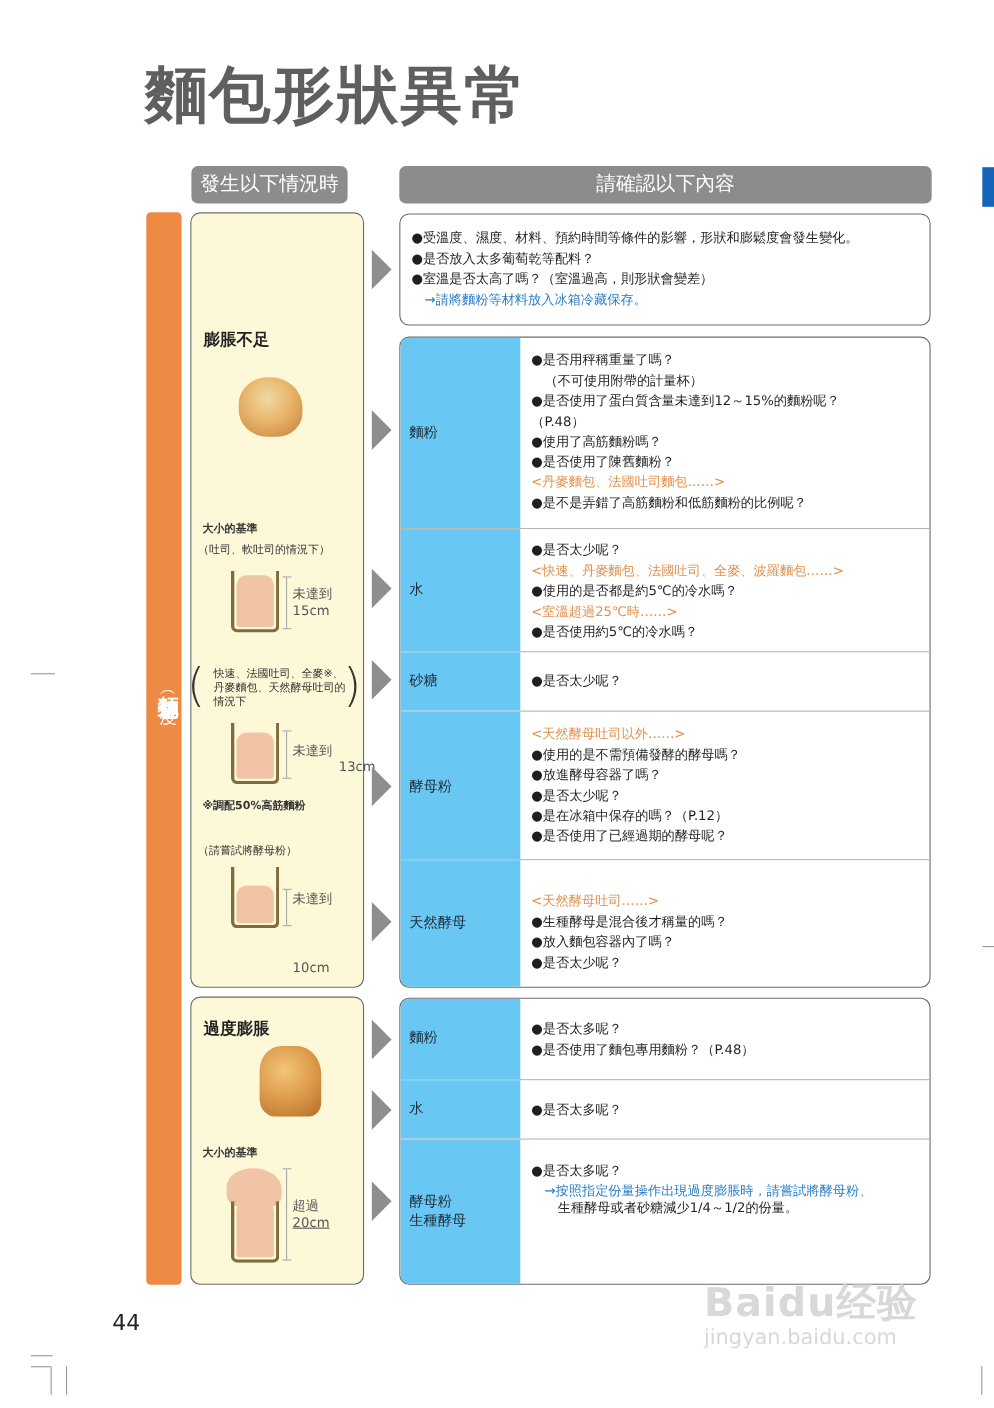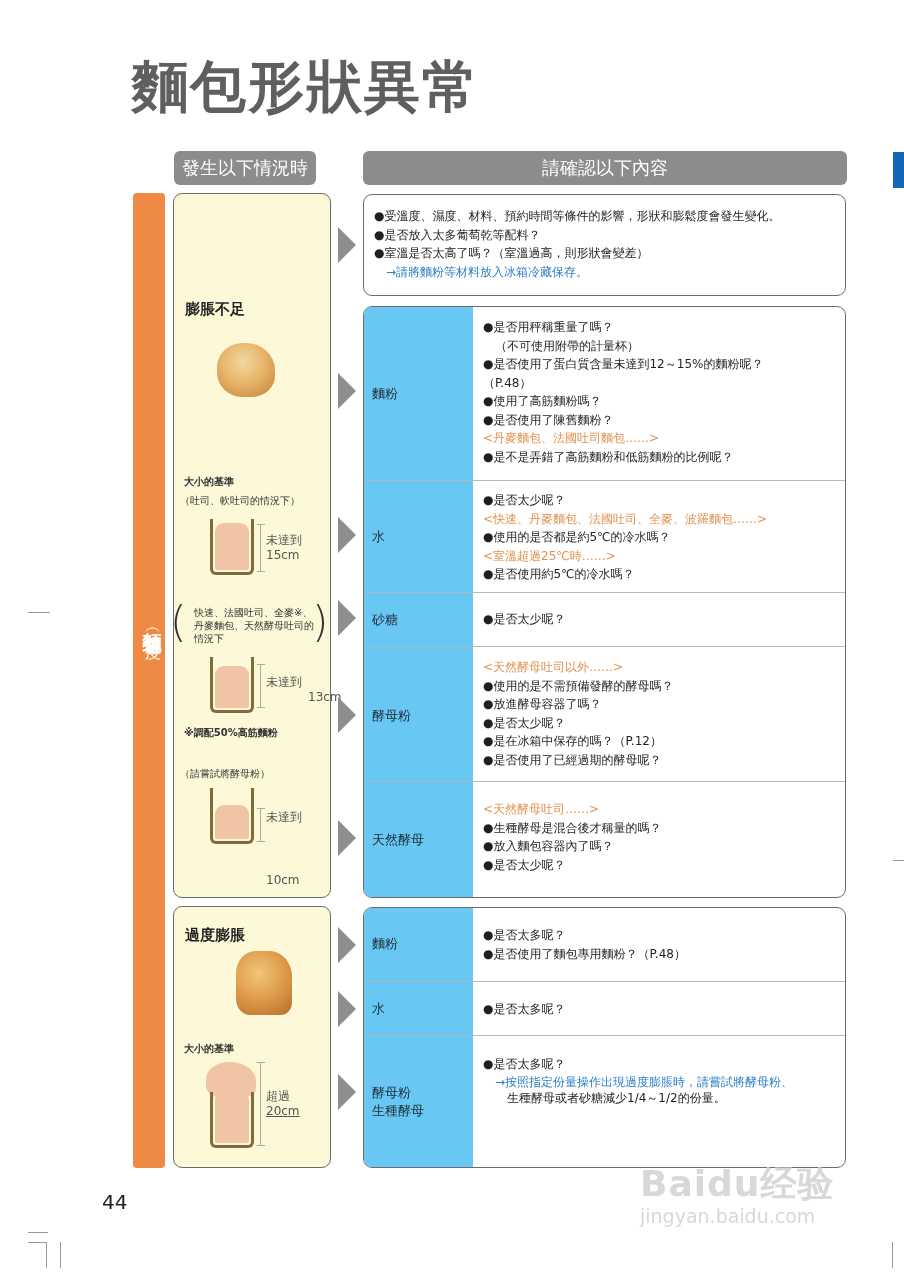--- a/index.html
+++ b/index.html
@@ -189,21 +189,21 @@
       <div class="line">●是否太少呢？</div>
       <div class="line">●是在冰箱中保存的嗎？（P.12）</div>
       <div class="line">●是否使用了已經過期的酵母呢？</div>
     </div>
   </div>
 
   <div class="row" style="top:474px; height:118px;">
     <div class="cat">
         <div class="cat-label" style="top:49px;text-align:right;">天然酵母</div>
       </div>
-    <div class="content" style="top:18px;">
+    <div class="content" style="top:28px;">
       <div class="line orange">&lt;天然酵母吐司……&gt;</div>
       <div class="line">●生種酵母是混合後才稱量的嗎？</div>
       <div class="line">●放入麵包容器內了嗎？</div>
       <div class="line">●是否太少呢？</div>
     </div>
   </div>
 </div>
 
 <div class="table t2">
   <div class="row" style="top:0; height:73px;">

